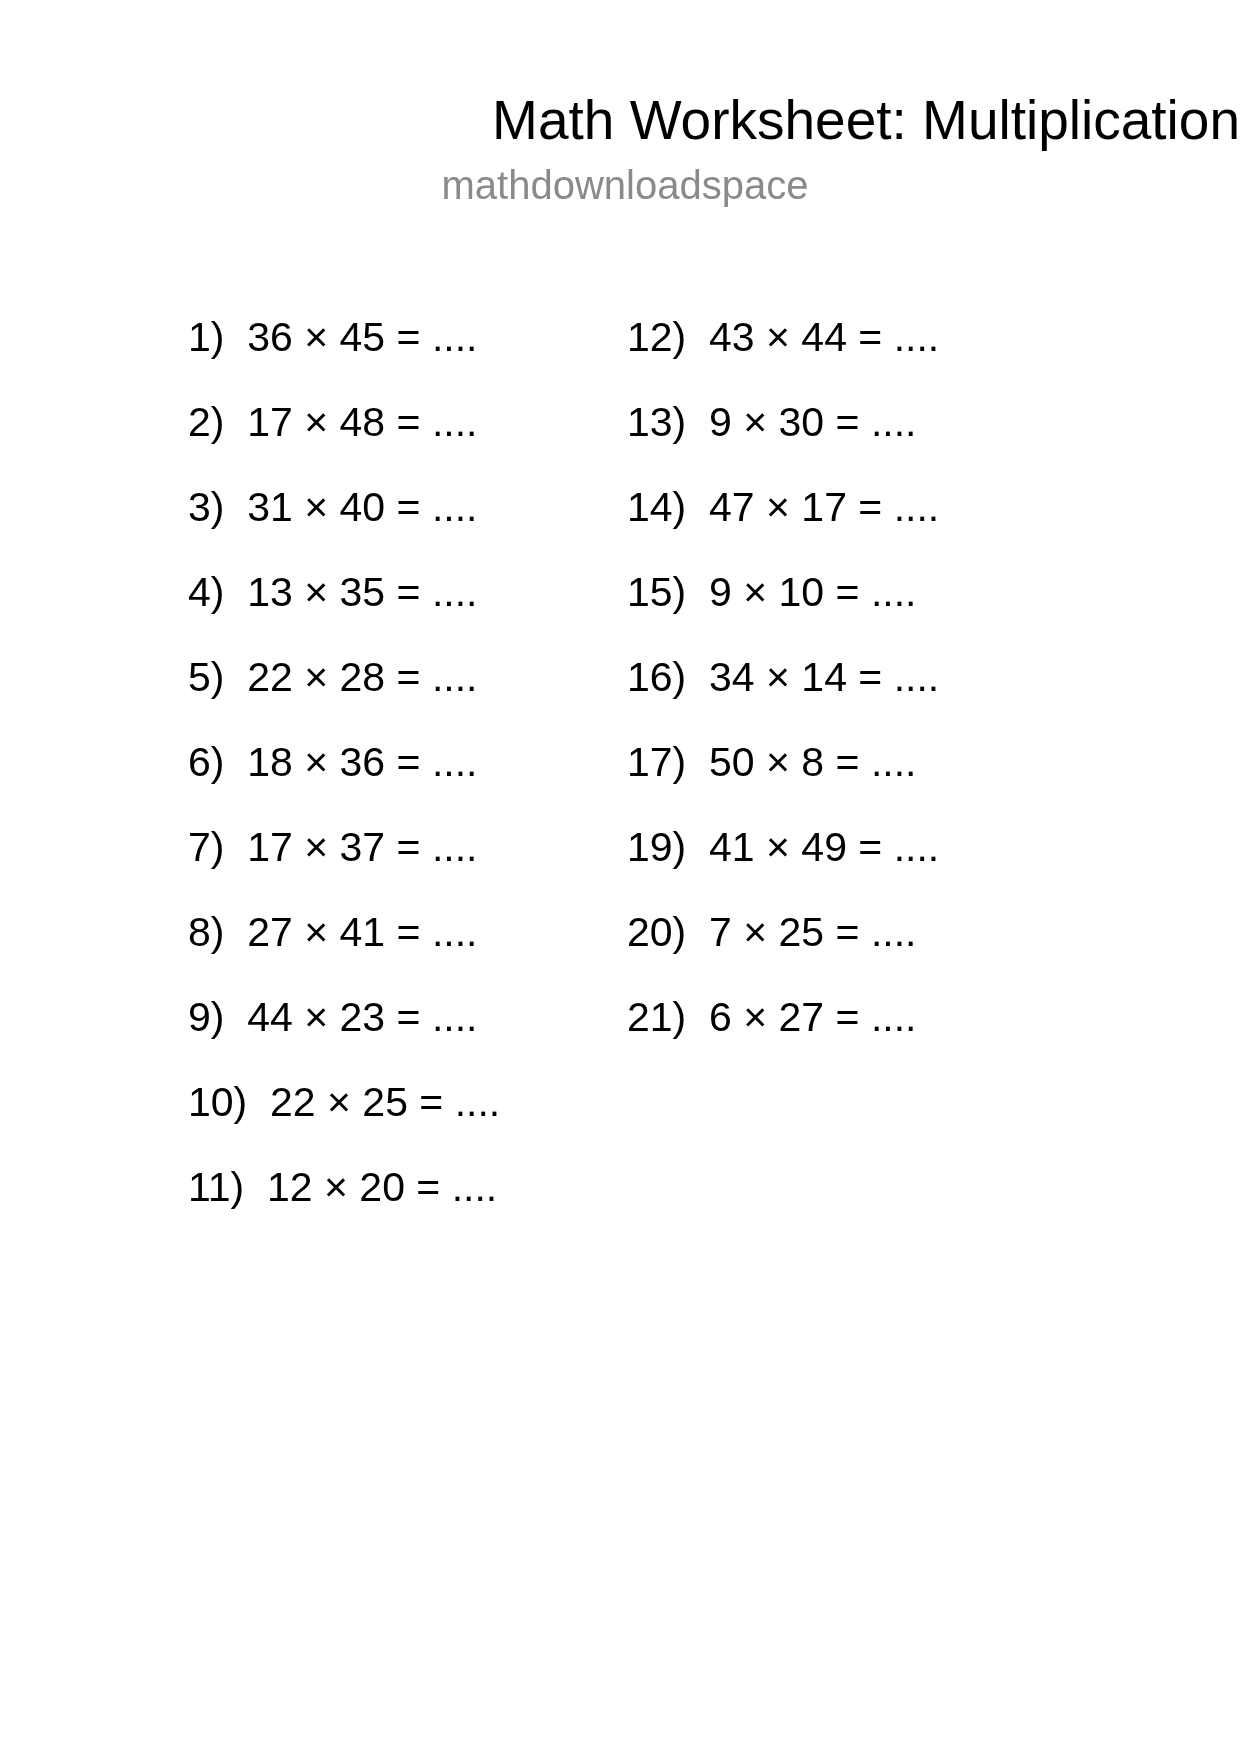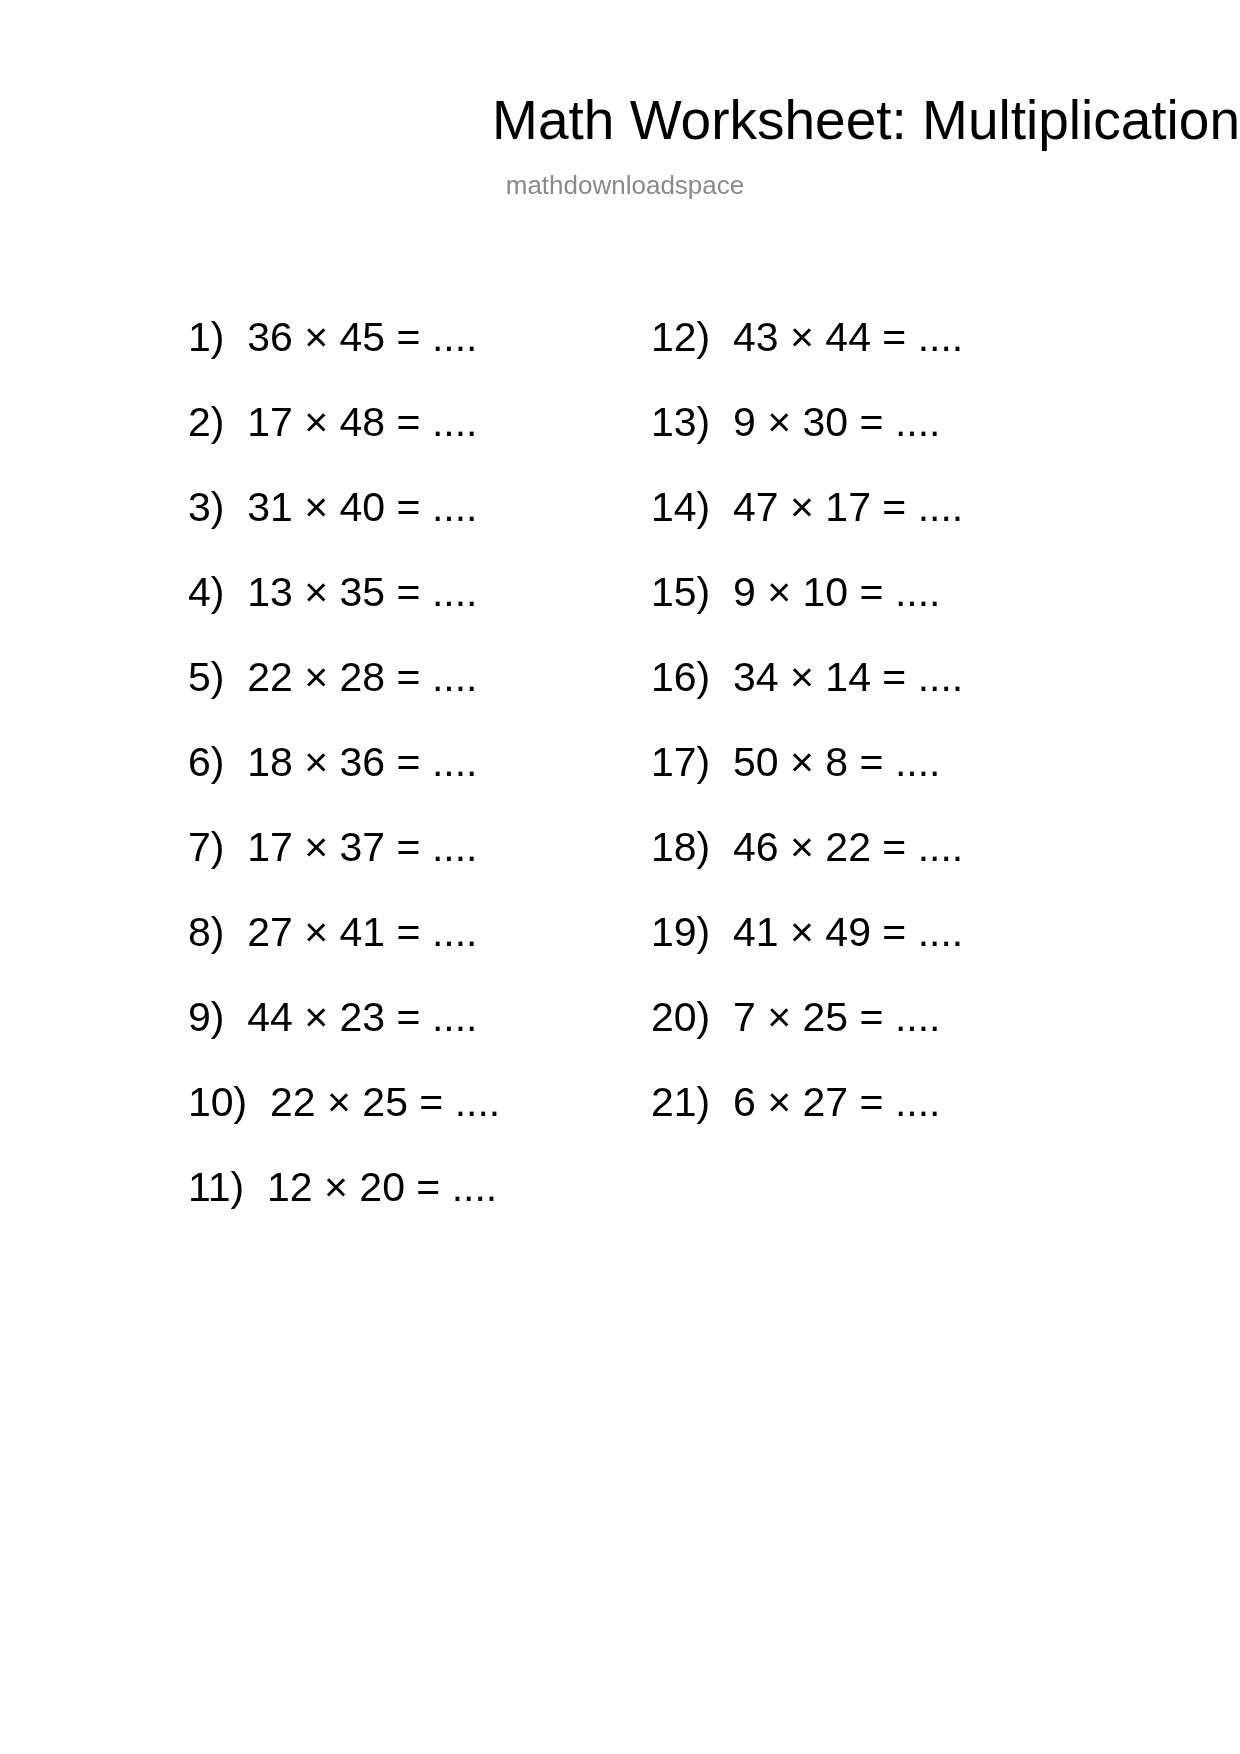--- a/index.html
+++ b/index.html
@@ -26,33 +26,33 @@
       font-size: 55px;
       line-height: 64px;
       white-space: nowrap;
     }
     .subtitle {
       position: absolute;
       left: 0;
       width: 1240px;
       top: 163px;
       text-align: center;
-      font-size: 26px;
+      font-size: 40px;
       line-height: 44px;
       color: #8a8a8a;
       white-space: nowrap;
       box-sizing: border-box;
       padding-left: 10px;
     }
     .column {
       position: absolute;
       top: 313px;
     }
     .col-left { left: 188px; }
-    .col-right { left: 627px; margin-left: 24px; }
+    .col-right { left: 627px; }
     .problem {
       height: 85px;
       font-size: 41px;
       line-height: 48px;
       white-space: pre;
     }
   </style>
 </head>
 <body>
 
@@ -73,17 +73,16 @@
   <div class="problem">11)  12 × 20 = ....</div>
 </div>
 
 <div class="column col-right">
   <div class="problem">12)  43 × 44 = ....</div>
   <div class="problem">13)  9 × 30 = ....</div>
   <div class="problem">14)  47 × 17 = ....</div>
   <div class="problem">15)  9 × 10 = ....</div>
   <div class="problem">16)  34 × 14 = ....</div>
   <div class="problem">17)  50 × 8 = ....</div>
-  <div class="problem">18)  46 × 22 = ....</div>
   <div class="problem">19)  41 × 49 = ....</div>
   <div class="problem">20)  7 × 25 = ....</div>
   <div class="problem">21)  6 × 27 = ....</div>
 </div>
 
 </body></html>

